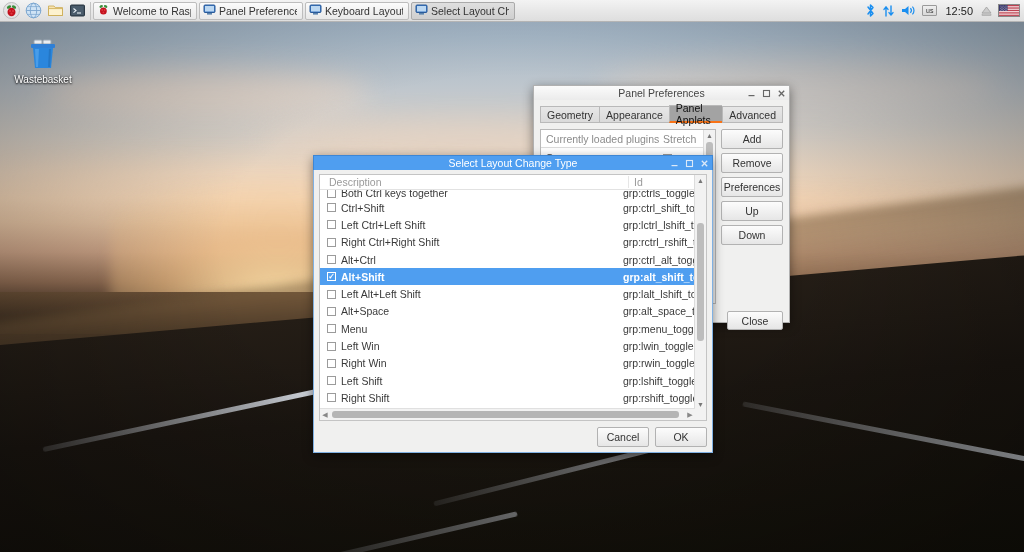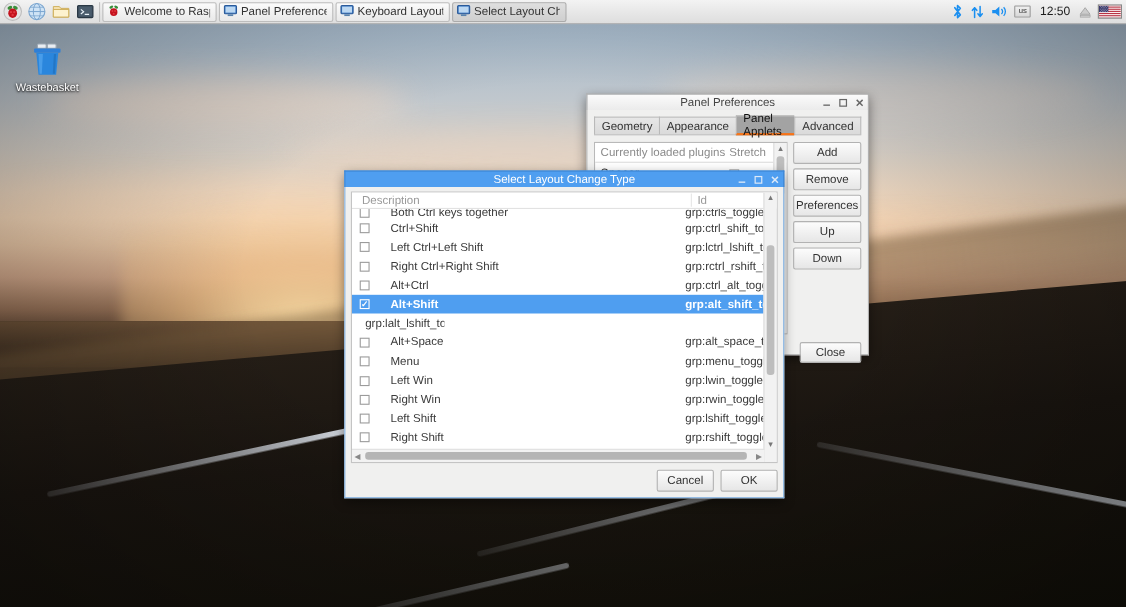--- a/index.html
+++ b/index.html
@@ -179,21 +179,21 @@
   .listhead{
     display:flex;height:15px;align-items:center;font-size:10.5px;color:#9a9a9a;
     border-bottom:1px solid #e2e2e2;background:#fff;box-sizing:border-box;
   }
   .listhead .hd-desc{flex:1;padding-left:9px;border-right:1px solid #e6e6e6;}
   .listhead .hd-id{width:72px;padding-left:5px;}
   .listviewport{position:absolute;left:0;right:11px;top:15px;bottom:11px;overflow:hidden;}
   .lrow{display:flex;align-items:center;height:17.3px;font-size:10.5px;color:#3a3a3a;
         box-sizing:border-box;padding-left:7px;}
   .lrow.clipped{height:9px;overflow:hidden;align-items:flex-end;color:#3a3a3a;}
-  .lrow .desc{flex:1;display:flex;align-items:center;gap:19px;}
+  .lrow .desc{flex:1;display:flex;align-items:center;gap:5px;}
   .lrow .idc{width:72px;padding-left:5px;white-space:nowrap;overflow:hidden;color:#3a3a3a;}
   .lrow.sel{background:#4f9ef0;color:#fff;font-weight:bold;}
   .lrow.sel .idc{color:#fff;}
   .lrow.sel .chk{border-color:#fff;background:transparent;color:#fff;}
 
   .hsb{
     position:absolute;left:0;right:11px;bottom:0;height:11px;
     background:#f2f2f2;border-top:1px solid #e0e0e0;
     display:flex;align-items:center;
   }
@@ -541,20 +541,24 @@
           <div class="idc">grp:ctrl_alt_toggl</div>
         </div>
         <div class="lrow sel">
           <div class="desc">
               <span class="chk">✓</span>
               <span>Alt+Shift</span>
             </div>
           <div class="idc">grp:alt_shift_tog</div>
         </div>
         <div class="lrow">
+          <div class="desc">
+              <span class="chk"></span>
+              <span>Left Alt+Left Shift</span>
+            </div>
           <div class="idc">grp:lalt_lshift_tog</div>
         </div>
         <div class="lrow">
           <div class="desc">
               <span class="chk"></span>
               <span>Alt+Space</span>
             </div>
           <div class="idc">grp:alt_space_tog</div>
         </div>
         <div class="lrow">

